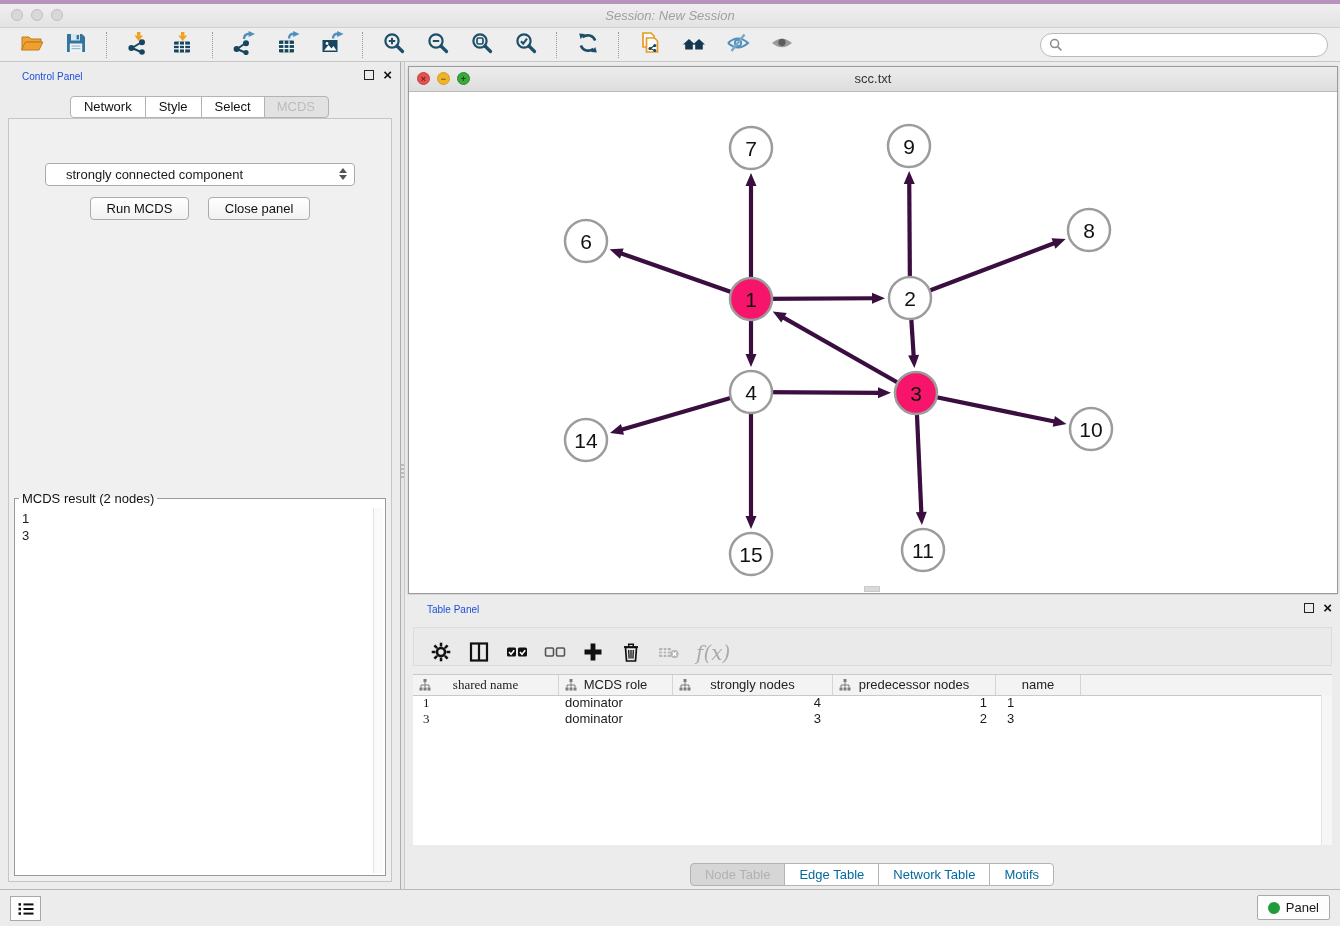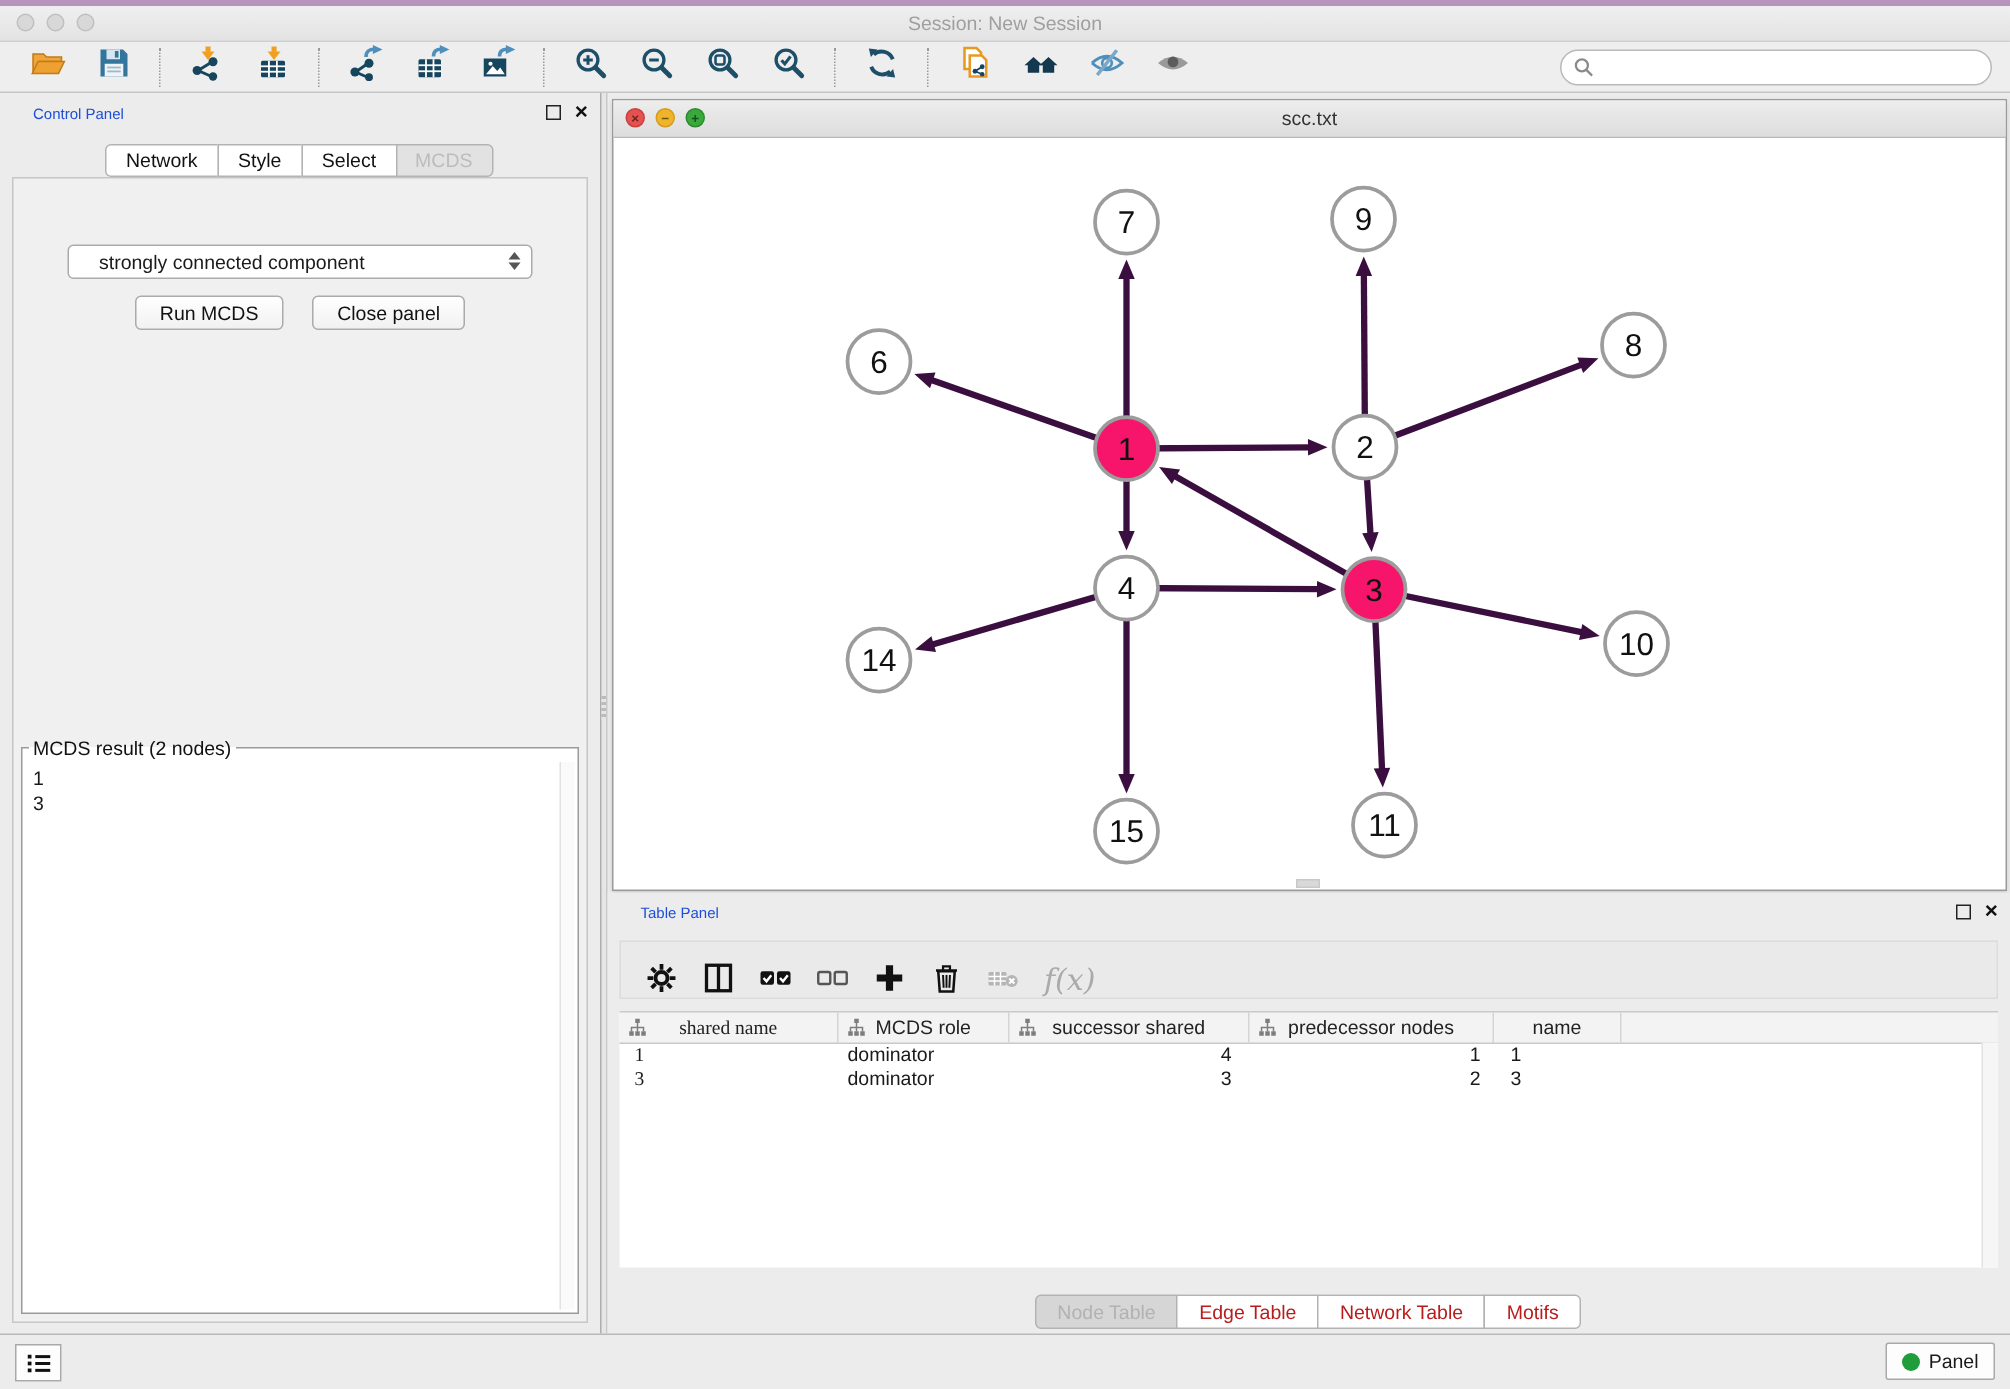--- a/index.html
+++ b/index.html
@@ -4,21 +4,21 @@
 <style>
   html,body{margin:0;padding:0;}
   body{width:1340px;height:926px;position:relative;overflow:hidden;
        font-family:"Liberation Sans",sans-serif;background:#ececec;color:#1a1a1a;}
   .top-strip{position:absolute;top:0;left:0;right:0;height:4px;background:#b794bd;}
   
   .titlebar{position:absolute;top:4px;left:0;right:0;height:23px;
             background:linear-gradient(#efefef,#e3e3e3);border-bottom:1px solid #cfcfcf;}
   .mac-lights{position:absolute;left:11px;top:5px;display:flex;gap:8px;}
   .mac-lights .light{width:12px;height:12px;border-radius:50%;background:#d8d8d8;border:1px solid #bfbfbf;box-sizing:border-box;}
-  .titlebar .title{text-align:center;line-height:23px;font-size:13px;color:#9f9f9f;}
+  .titlebar .title{text-align:center;line-height:23px;font-size:13px;color:#9f9f9f;font-style:italic;}
   
   .toolbar{position:absolute;top:28px;left:0;right:0;height:34px;background:#eeeeee;
            border-bottom:1px solid #c6c6c6;display:flex;align-items:center;padding-left:10px;box-sizing:border-box;}
   .tbtn{width:34px;height:28px;display:flex;align-items:center;justify-content:center;margin:0 5px;}
   .tbtn svg{width:24px;height:24px;}
   .tsep{width:1px;height:26px;border-left:1px dotted #9a9a9a;margin:0 8px;}
   .search-box{margin-left:auto;margin-right:12px;width:288px;height:24px;background:#fff;
               border:1px solid #b9b9b9;border-radius:12px;display:flex;align-items:center;padding:0 8px;box-sizing:border-box;}
   .search-box svg{width:14px;height:14px;margin-right:5px;flex:none;}
   .search-box input{border:none;outline:none;flex:1;font-size:13px;font-family:inherit;background:transparent;}
@@ -84,21 +84,21 @@
   .tr{display:flex;height:16px;font-size:13px;line-height:16px;}
   .td{box-sizing:border-box;white-space:nowrap;overflow:hidden;}
   .td.a-l0{padding-left:10px;text-align:left;}
   .td.a-l{padding-left:6px;text-align:left;}
   .td.a-r{padding-right:12px;text-align:right;}
   .td.a-r2{padding-right:9px;text-align:right;}
   .td.a-n{padding-left:11px;text-align:left;}
   .tp-vscroll{position:absolute;top:21px;right:0;bottom:0;width:10px;background:#f6f6f6;border-left:1px solid #e3e3e3;}
   .tp-tabs{position:absolute;bottom:4px;left:0;right:0;text-align:center;font-size:0;}
   .tp-tab{display:inline-block;font-size:13px;line-height:21px;height:23px;padding:0 14px;background:#fff;border:1px solid #b3b3b3;
-          margin-left:-1px;box-sizing:border-box;color:#b91c1c;}
+          margin-left:-1px;box-sizing:border-box;color:#0369a1;}
   .tp-tab:first-child{border-radius:4px 0 0 4px;}
   .tp-tab.last{border-radius:0 4px 4px 0;}
   .tp-tab.disabled{background:#d6d6d6;color:#b2b2b2;}
   
   .statusbar{position:absolute;left:0;right:0;bottom:0;height:36px;background:#ececec;border-top:1px solid #b9b9b9;}
   .list-btn{position:absolute;left:10px;top:6px;width:31px;height:25px;background:#fdfdfd;border:1px solid #a9a9a9;
             display:flex;align-items:center;justify-content:center;box-sizing:border-box;}
   .memory-btn{position:absolute;right:10px;top:5px;height:25px;background:#fdfdfd;border:1px solid #a9a9a9;border-radius:2px;
               display:flex;align-items:center;padding:0 10px;font-size:13px;box-sizing:border-box;gap:6px;}
   .memory-dot{width:12px;height:12px;border-radius:50%;background:#1f9d3a;display:inline-block;}
@@ -479,21 +479,21 @@
                 <path d="M6 3 v3 M2 8.5 V6 h8 v2.5 M6 6 v2.5" fill="none" stroke="#7d7d7d" stroke-width="1"></path>
               </svg><span>MCDS role</span></div>
           <div class="th c2"><svg class="tree-ico" width="12" height="12" viewBox="0 0 12 12">
                 <g fill="#7d7d7d">
                   <rect x="4.5" y="0" width="3" height="3"></rect>
                   <rect x="0.5" y="8.5" width="3" height="3"></rect>
                   <rect x="4.5" y="8.5" width="3" height="3"></rect>
                   <rect x="8.5" y="8.5" width="3" height="3"></rect>
                 </g>
                 <path d="M6 3 v3 M2 8.5 V6 h8 v2.5 M6 6 v2.5" fill="none" stroke="#7d7d7d" stroke-width="1"></path>
-              </svg><span>successor shared</span></div>
+              </svg><span>strongly nodes</span></div>
           <div class="th c3"><svg class="tree-ico" width="12" height="12" viewBox="0 0 12 12">
                 <g fill="#7d7d7d">
                   <rect x="4.5" y="0" width="3" height="3"></rect>
                   <rect x="0.5" y="8.5" width="3" height="3"></rect>
                   <rect x="4.5" y="8.5" width="3" height="3"></rect>
                   <rect x="8.5" y="8.5" width="3" height="3"></rect>
                 </g>
                 <path d="M6 3 v3 M2 8.5 V6 h8 v2.5 M6 6 v2.5" fill="none" stroke="#7d7d7d" stroke-width="1"></path>
               </svg><span>predecessor nodes</span></div>
           <div class="th c4"><span>name</span></div>

